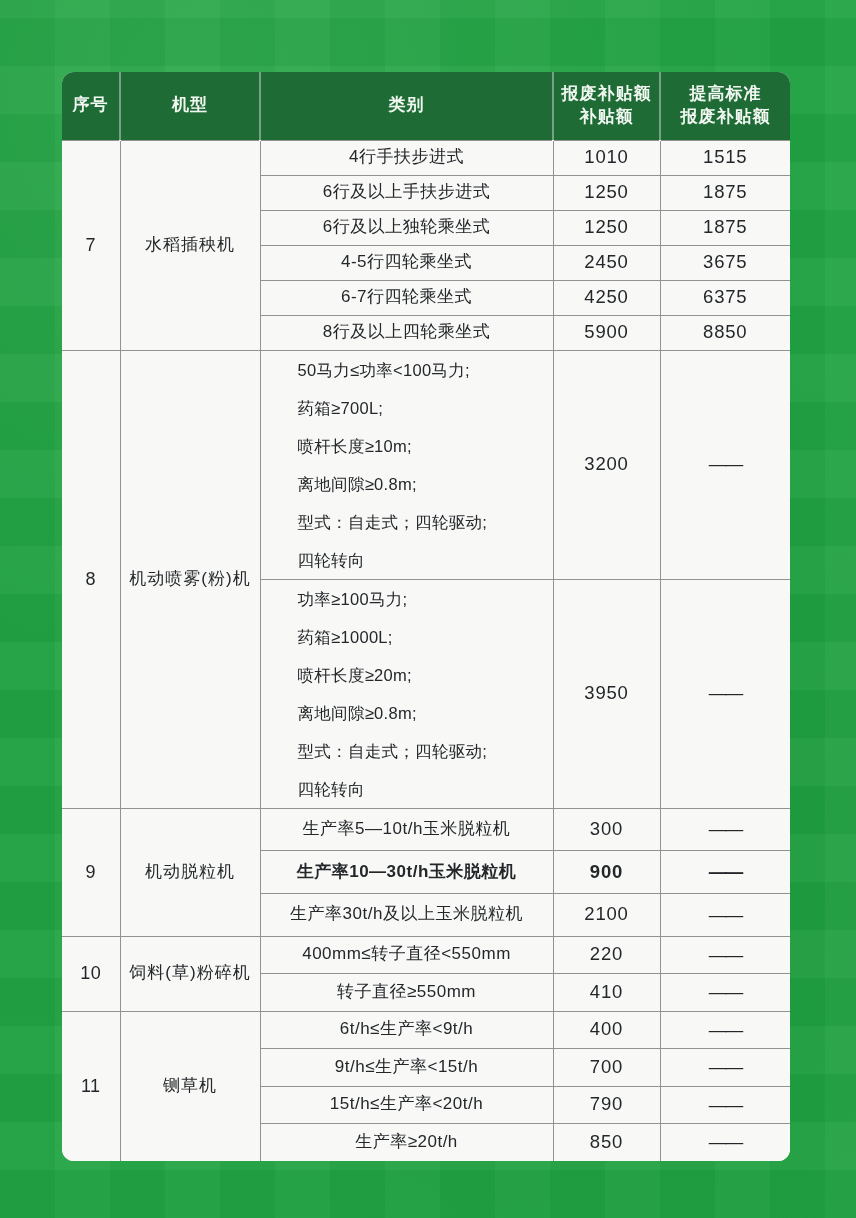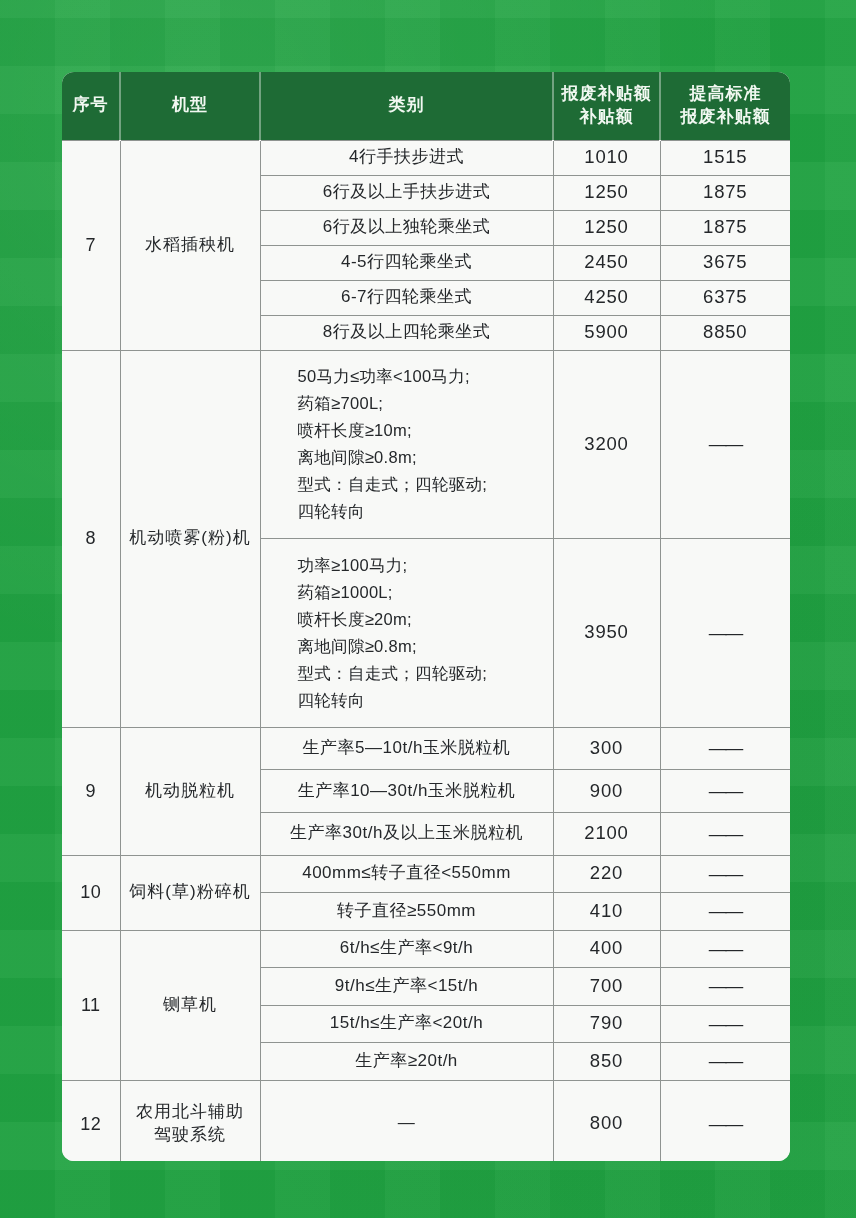--- a/index.html
+++ b/index.html
@@ -69,21 +69,21 @@
   tbody tr:last-child td   { border-bottom: none; }
 
   td.num { font-size: 18.5px; letter-spacing: 0.8px; }
   td.dash { font-size: 18px; letter-spacing: -1.5px; }
   td.serial { font-size: 18px; }
   td.mtype { font-size: 17px; letter-spacing: 1px; }
   td.cat-left {
     text-align: left;
     padding-left: 37px;
     font-size: 16.5px;
-    line-height: 27px;
+    line-height: 38px;
     letter-spacing: 0.3px;
   }
 </style>
 </head>
 <body>
 
 <div class="page">
   <div class="card">
     <table class="subsidy">
       <colgroup>
@@ -159,21 +159,21 @@
             <td class="num">3950</td>
             <td class="dash">——</td>
           </tr>
           <tr style="height: 42.7px;">
             <td class="serial" rowspan="3">9</td>
             <td class="mtype" rowspan="3">机动脱粒机</td>
             <td class="cat">生产率5—10t/h玉米脱粒机</td>
             <td class="num">300</td>
             <td class="dash">——</td>
           </tr>
-          <tr style="height: 42.7px;">
+          <tr style="height: 42.7px; font-weight: bold;">
             <td class="cat">生产率10—30t/h玉米脱粒机</td>
             <td class="num">900</td>
             <td class="dash">——</td>
           </tr>
           <tr style="height: 42.7px;">
             <td class="cat">生产率30t/h及以上玉米脱粒机</td>
             <td class="num">2100</td>
             <td class="dash">——</td>
           </tr>
           <tr style="height: 37.5px;">

